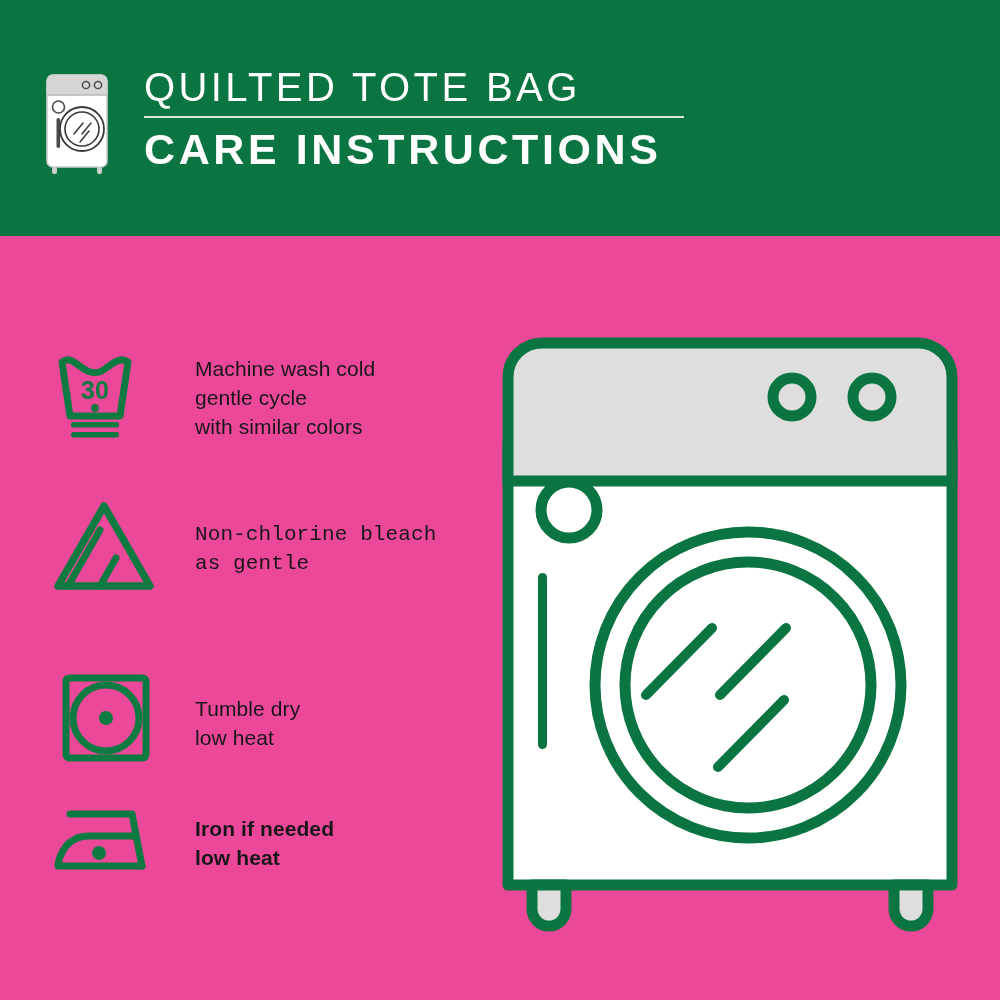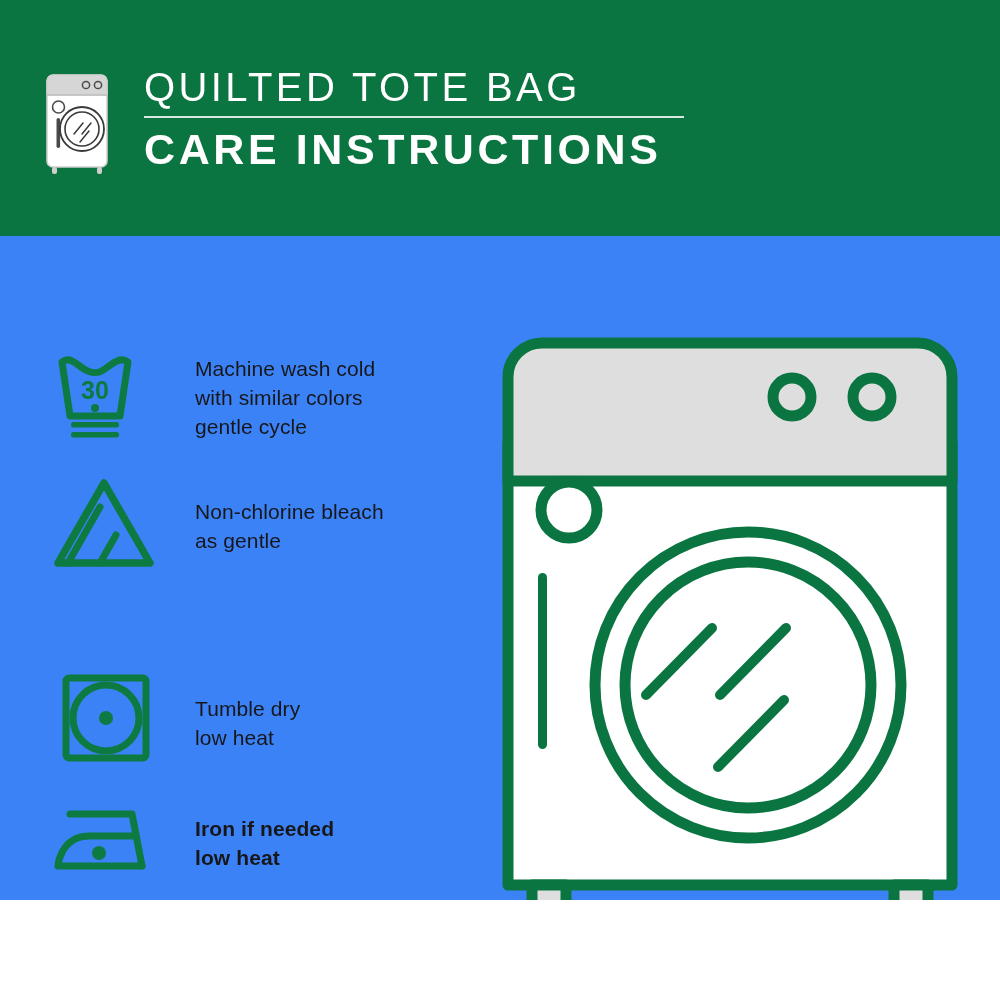--- a/index.html
+++ b/index.html
@@ -7,22 +7,22 @@
     margin: 0;
     padding: 0;
     background: #ffffff;
   }
   body {
     font-family: "Liberation Sans", sans-serif;
   }
   #page {
     position: relative;
     width: 1000px;
-    height: 900px;
-    background: #3b82f6;
+    height: 1000px;
+    background: #ec4899;
     overflow: hidden;
   }
 
   
   .header-band {
     position: absolute;
     left: 0;
     top: 0;
     width: 1000px;
     height: 236px;
@@ -73,21 +73,21 @@
     width: 480px;
   }
   .care-row {
     position: absolute;
     left: 50px;
     width: 420px;
     display: flex;
     align-items: flex-start;
   }
   .care-row.r0 { top: 106px; }
-  .care-row.r1 { top: 237px; }
+  .care-row.r1 { top: 260px; font-family: Liberation Mono, monospace; }
   .care-row.r2 { top: 430px; }
   .care-row.r3 { top: 556px; }
 
   .care-icon {
     width: 110px;
     flex: 0 0 110px;
     display: flex;
     align-items: center;
     justify-content: flex-start;
   }
@@ -167,22 +167,22 @@
           <text x="45" y="57" font-family="'Liberation Sans', sans-serif" font-size="25" font-weight="bold" fill="#0d7a41" text-anchor="middle">30</text>
 
           <circle cx="45" cy="66" r="4" fill="#0d7a41"></circle>
 
           <rect x="21" y="80" width="48" height="5.5" rx="2.5" fill="#0d7a41"></rect>
           <rect x="21" y="90" width="48" height="5.5" rx="2.5" fill="#0d7a41"></rect>
         </svg>
       </div>
       <div class="care-text">
         <span class="ln">Machine wash cold</span>
+        <span class="ln">gentle cycle</span>
         <span class="ln">with similar colors</span>
-        <span class="ln">gentle cycle</span>
       </div>
     </div>
 
     <div class="care-row r1">
       <div class="care-icon">
         <svg viewBox="0 0 110 104" width="110" height="104">
           <path d="M54 10 L100 90 L8 90 Z" fill="none" stroke="#0d7a41" stroke-width="7.5" stroke-linejoin="round"></path>
           <line x1="50" y1="34" x2="18" y2="90" stroke="#0d7a41" stroke-width="7" stroke-linecap="round"></line>
           <line x1="66" y1="62" x2="50" y2="90" stroke="#0d7a41" stroke-width="7" stroke-linecap="round"></line>
         </svg>

